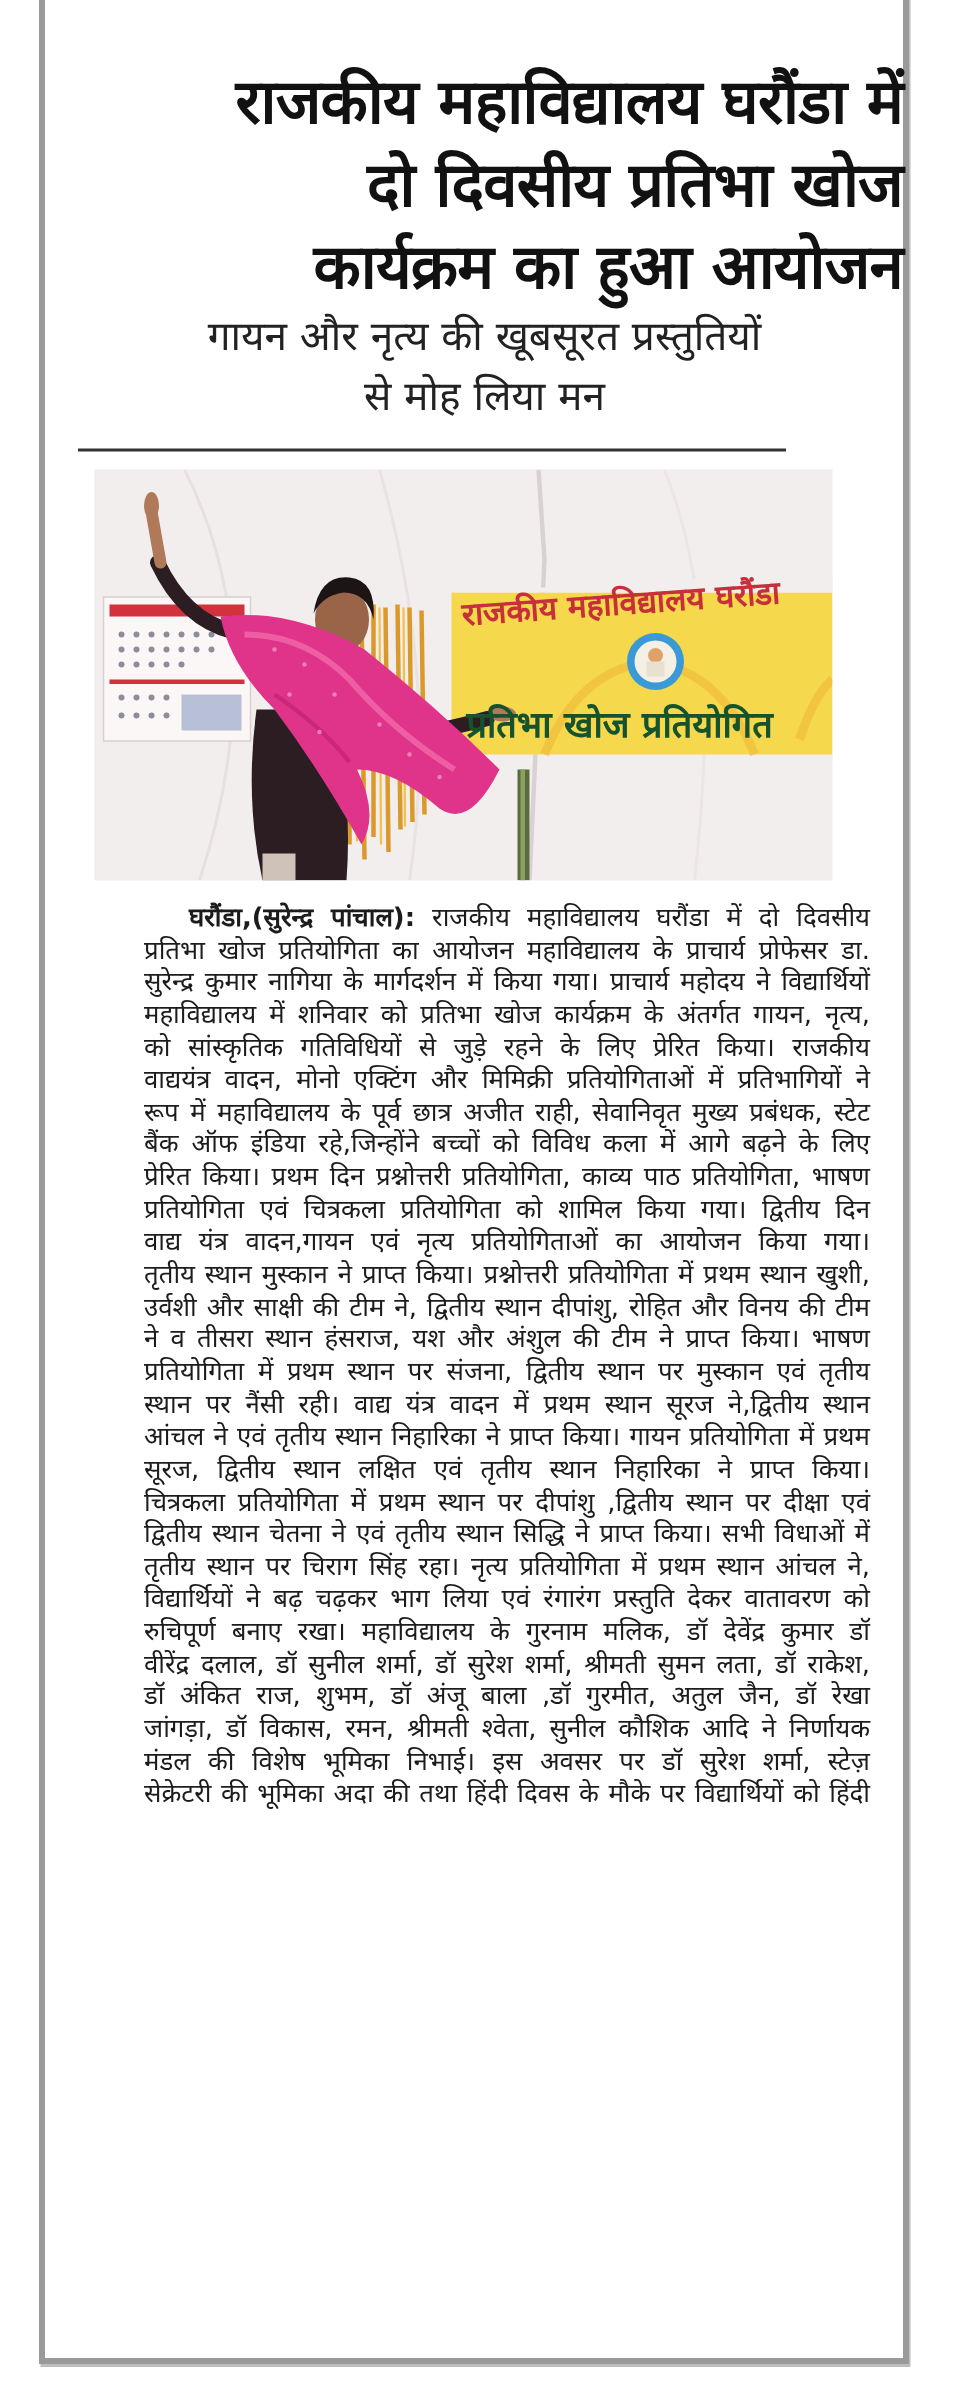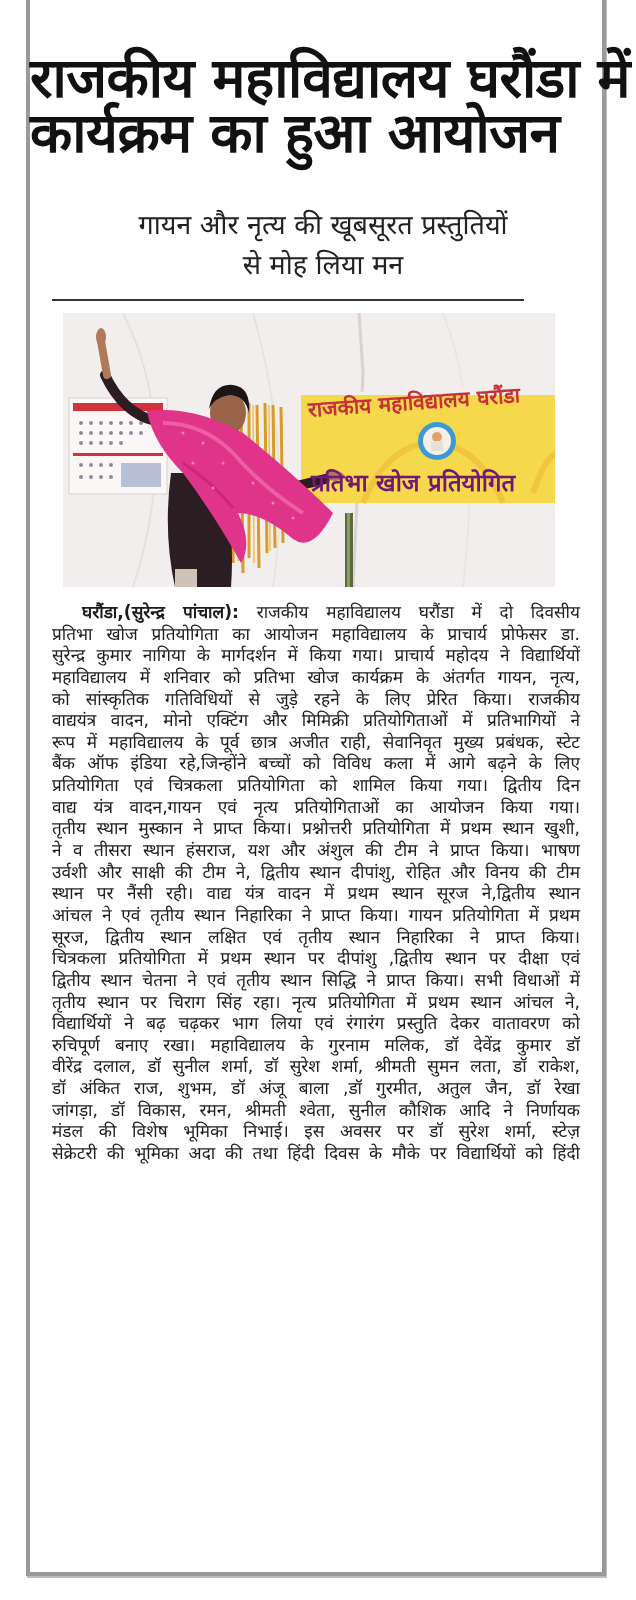--- a/index.html
+++ b/index.html
@@ -24,23 +24,23 @@
       border: 4px solid #9a9a9a;
       border-top: none;
       background: #ffffff;
       box-shadow: 1px 2px 0 #bdbdbd;
     }
     .headline {
       position: absolute;
       left: 30px;
       top: 14px;
       width: 572px;
-      text-align: left;
+      text-align: right;
       font-weight: bold;
-      font-size: 55px;
+      font-size: 41px;
       line-height: 55px;
       color: #111111;
       letter-spacing: -0.5px;
     }
     .headline .hl-line {
       display: block;
       white-space: nowrap;
     }
     .subhead {
       position: absolute;
@@ -89,56 +89,58 @@
       top: 82px;
       font-size: 21px;
       color: #c6303a;
       transform: rotate(-4deg);
       transform-origin: left center;
     }
     .banner-line2 {
       left: 248px;
       top: 152px;
       font-size: 24px;
-      color: #701a75;
+      color: #14532d;
     }
     .body-text {
       position: absolute;
       left: 52px;
       top: 602px;
       width: 528px;
       font-size: 17.2px;
       line-height: 21.65px;
       color: #1c1c1c;
     }
     .body-text .bt-line {
       display: block;
       white-space: nowrap;
       text-align: justify;
       text-align-last: justify;
       height: 21.65px;
       overflow: visible;
+      margin-left: 44px;
     }
     .body-text .bt-line.last {
       text-align-last: left;
     }
     .body-text .bt-line.first {
       padding-left: 30px;
     }
     .dateline {
       font-weight: bold;
     }
   </style>
 </head>
 <body>
 
 <div class="clip-frame"></div>
 
 <h1 class="headline">
   <span class="hl-line">राजकीय महाविद्यालय घरौंडा में</span>
+  <span class="hl-line">दो दिवसीय प्रतिभा खोज</span>
   <span class="hl-line">कार्यक्रम का हुआ आयोजन</span>
 </h1>
 
 <h2 class="subhead" style="margin:0;font-weight:normal;">
   <span class="sh-line">गायन और नृत्य की खूबसूरत प्रस्तुतियों</span>
   <span class="sh-line">से मोह लिया मन</span>
 </h2>
 
 <div class="divider"></div>
 
@@ -250,25 +252,27 @@
 
 <div class="body-text">
   <span class="bt-line first"><span class="dateline">घरौंडा,(सुरेन्द्र पांचाल):</span><span> राजकीय महाविद्यालय घरौंडा में दो दिवसीय</span></span>
   <span class="bt-line">प्रतिभा खोज प्रतियोगिता का आयोजन महाविद्यालय के प्राचार्य प्रोफेसर डा.</span>
   <span class="bt-line">सुरेन्द्र कुमार नागिया के मार्गदर्शन में किया गया। प्राचार्य महोदय ने विद्यार्थियों</span>
   <span class="bt-line">महाविद्यालय में शनिवार को प्रतिभा खोज कार्यक्रम के अंतर्गत गायन, नृत्य,</span>
   <span class="bt-line">को सांस्कृतिक गतिविधियों से जुड़े रहने के लिए प्रेरित किया। राजकीय</span>
   <span class="bt-line">वाद्ययंत्र वादन, मोनो एक्टिंग और मिमिक्री प्रतियोगिताओं में प्रतिभागियों ने</span>
   <span class="bt-line">रूप में महाविद्यालय के पूर्व छात्र अजीत राही, सेवानिवृत मुख्य प्रबंधक, स्टेट</span>
   <span class="bt-line">बैंक ऑफ इंडिया रहे,जिन्होंने बच्चों को विविध कला में आगे बढ़ने के लिए</span>
+  <span class="bt-line">प्रेरित किया। प्रथम दिन प्रश्नोत्तरी प्रतियोगिता, काव्य पाठ प्रतियोगिता, भाषण</span>
   <span class="bt-line">प्रतियोगिता एवं चित्रकला प्रतियोगिता को शामिल किया गया। द्वितीय दिन</span>
   <span class="bt-line">वाद्य यंत्र वादन,गायन एवं नृत्य प्रतियोगिताओं का आयोजन किया गया।</span>
   <span class="bt-line">तृतीय स्थान मुस्कान ने प्राप्त किया। प्रश्नोत्तरी प्रतियोगिता में प्रथम स्थान खुशी,</span>
+  <span class="bt-line">उर्वशी और साक्षी की टीम ने, द्वितीय स्थान दीपांशु, रोहित और विनय की टीम</span>
   <span class="bt-line">ने व तीसरा स्थान हंसराज, यश और अंशुल की टीम ने प्राप्त किया। भाषण</span>
-  <span class="bt-line">उर्वशी और साक्षी की टीम ने, द्वितीय स्थान दीपांशु, रोहित और विनय की टीम</span>
+  <span class="bt-line">प्रतियोगिता में प्रथम स्थान पर संजना, द्वितीय स्थान पर मुस्कान एवं तृतीय</span>
   <span class="bt-line">स्थान पर नैंसी रही। वाद्य यंत्र वादन में प्रथम स्थान सूरज ने,द्वितीय स्थान</span>
   <span class="bt-line">आंचल ने एवं तृतीय स्थान निहारिका ने प्राप्त किया। गायन प्रतियोगिता में प्रथम</span>
   <span class="bt-line">सूरज, द्वितीय स्थान लक्षित एवं तृतीय स्थान निहारिका ने प्राप्त किया।</span>
   <span class="bt-line">चित्रकला प्रतियोगिता में प्रथम स्थान पर दीपांशु ,द्वितीय स्थान पर दीक्षा एवं</span>
   <span class="bt-line">द्वितीय स्थान चेतना ने एवं तृतीय स्थान सिद्धि ने प्राप्त किया। सभी विधाओं में</span>
   <span class="bt-line">तृतीय स्थान पर चिराग सिंह रहा। नृत्य प्रतियोगिता में प्रथम स्थान आंचल ने,</span>
   <span class="bt-line">विद्यार्थियों ने बढ़ चढ़कर भाग लिया एवं रंगारंग प्रस्तुति देकर वातावरण को</span>
   <span class="bt-line">रुचिपूर्ण बनाए रखा। महाविद्यालय के गुरनाम मलिक, डॉ देवेंद्र कुमार डॉ</span>
   <span class="bt-line">वीरेंद्र दलाल, डॉ सुनील शर्मा, डॉ सुरेश शर्मा, श्रीमती सुमन लता, डॉ राकेश,</span>
   <span class="bt-line">डॉ अंकित राज, शुभम, डॉ अंजू बाला ,डॉ गुरमीत, अतुल जैन, डॉ रेखा</span>

